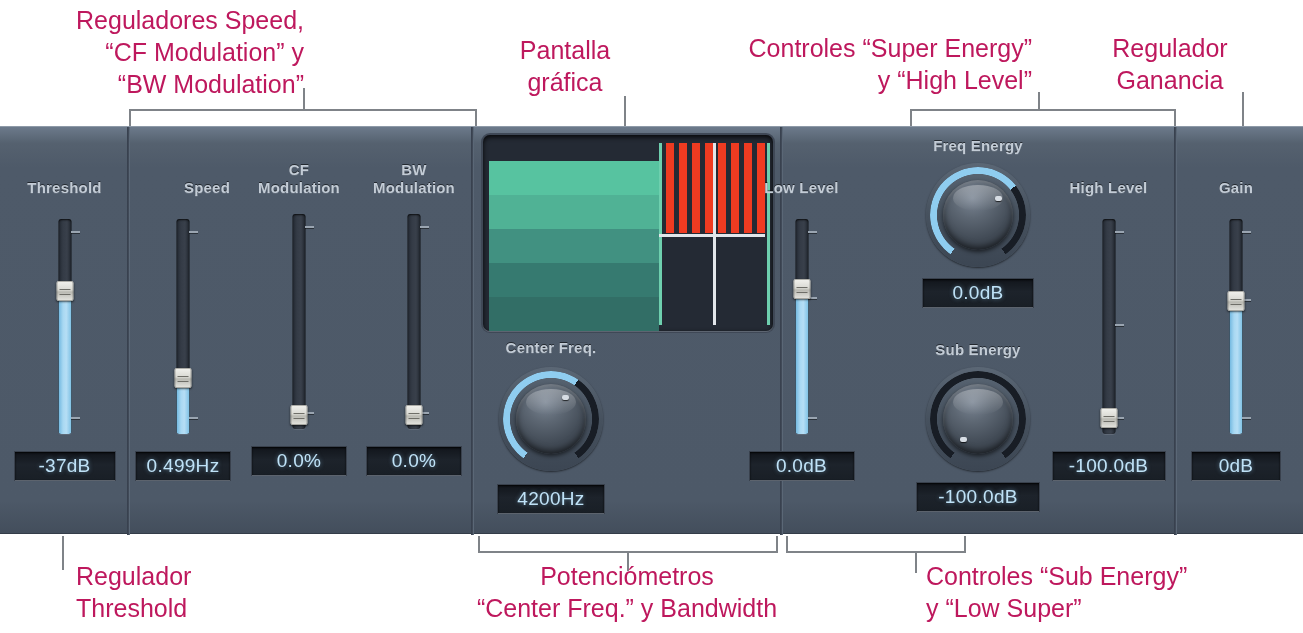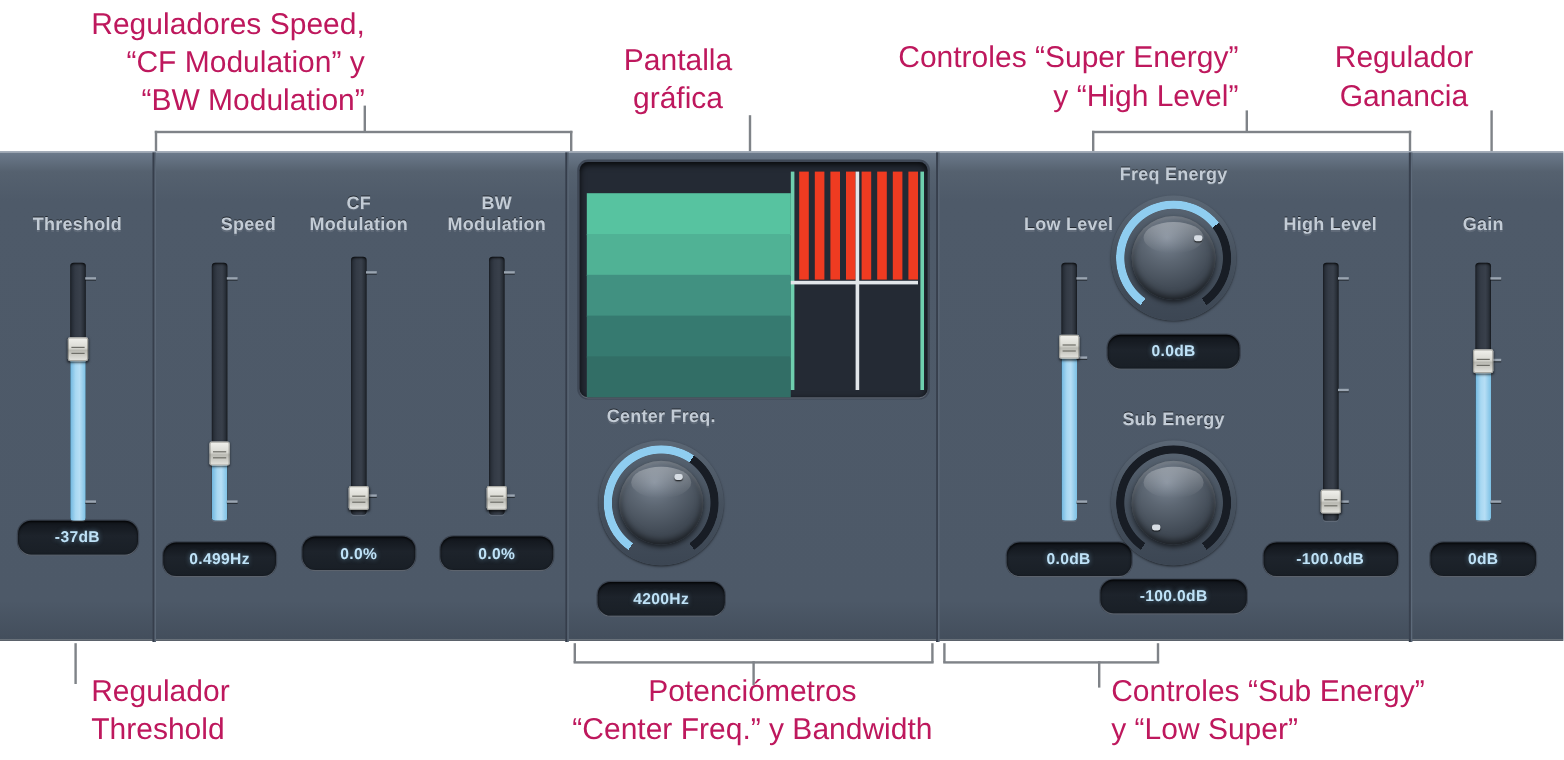--- a/index.html
+++ b/index.html
@@ -117,28 +117,28 @@
     position: absolute;
     width: 9px;
     height: 2px;
     background: #9aa5b1;
     box-shadow: 0 1px 0 rgba(0,0,0,.45);
   }
 
   
   .readout {
     margin: 0 auto;
-    border-radius: 11px;
+    border-radius: 0;
     background: linear-gradient(180deg, #11151b 0%, #1d232b 45%, #191f26 100%);
     box-shadow: inset 0 1px 2px rgba(0,0,0,.9),
                 0 1px 0 rgba(255,255,255,.18),
                 0 0 0 1px #39414d;
     color: #bfe2f7;
-    font-size: 13px;
-    font-weight: bold;
+    font-size: 19px;
+    font-weight: normal;
     display: flex;
     align-items: center;
     justify-content: center;
     letter-spacing: .3px;
     text-shadow: 0 0 4px rgba(150,210,245,.5);
   }
 
   
   .knob {
     position: relative;
@@ -230,21 +230,21 @@
   <div class="strip" style="left:8px; top:52px; width:113px;">
     <div class="ctl-label">Threshold</div>
     <div class="slider" style="width:40px; height:215px; margin-top:22px;">
       <div class="sl-track">
         <div class="sl-fill" style="height:67%;"></div>
       </div>
       <div class="sl-tick" style="left:26px; top:12px;"></div>
       <div class="sl-tick" style="left:26px; top:198px;"></div>
       <div class="sl-thumb" style="top:62px;"></div>
     </div>
-    <div class="readout" style="width:100px; height:28px; ">-37dB</div>
+    <div class="readout" style="width:100px; height:28px; margin-top:18px;">-37dB</div>
   </div>
 
   <div class="strip" style="left:136px; top:52px; width:94px;text-align:right;">
     <div class="ctl-label">Speed</div>
     <div class="slider" style="width:40px; height:215px; margin-top:22px;">
       <div class="sl-track">
         <div class="sl-fill" style="height:26%;"></div>
       </div>
       <div class="sl-tick" style="left:26px; top:12px;"></div>
       <div class="sl-tick" style="left:26px; top:198px;"></div>
@@ -308,21 +308,21 @@
       <div class="knob-arc" style="background: conic-gradient(from 215deg, rgb(143, 205, 240) 0deg, rgb(143, 205, 240) 179.8deg, rgb(24, 29, 37) 179.8deg, rgb(24, 29, 37) 290deg, rgba(0, 0, 0, 0) 290deg); mask: radial-gradient(circle, transparent 0px, transparent 60%, rgb(0, 0, 0) 61%);"></div>
       <div class="knob-cap" style="inset:17px;">
         <div class="knob-gloss"></div>
       </div>
       <div class="knob-dot" style="left: calc(50% + 11.3px); top: calc(50% - 23.8px);"></div>
     </div>
     <div class="readout" style="width:106px; height:28px; margin-top:14px;">4200Hz</div>
   </div>
 
 
-  <div class="strip" style="left:834px; top:52px; width:113px;">
+  <div class="strip" style="left:745px; top:52px; width:113px;">
     <div class="ctl-label">Low Level</div>
     <div class="slider" style="width:40px; height:215px; margin-top:22px;">
       <div class="sl-track">
         <div class="sl-fill" style="height:68%;"></div>
       </div>
       <div class="sl-tick" style="left:26px; top:12px;"></div>
       <div class="sl-tick" style="left:26px; top:78px;"></div>
       <div class="sl-tick" style="left:26px; top:198px;"></div>
       <div class="sl-thumb" style="top:60px;"></div>
     </div>

